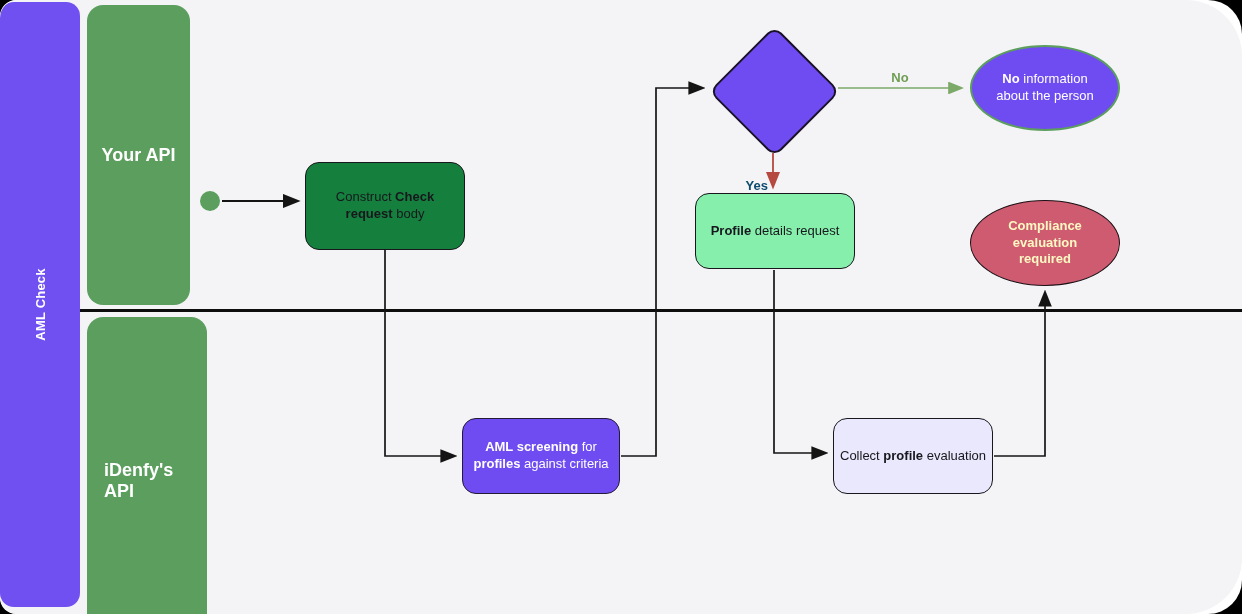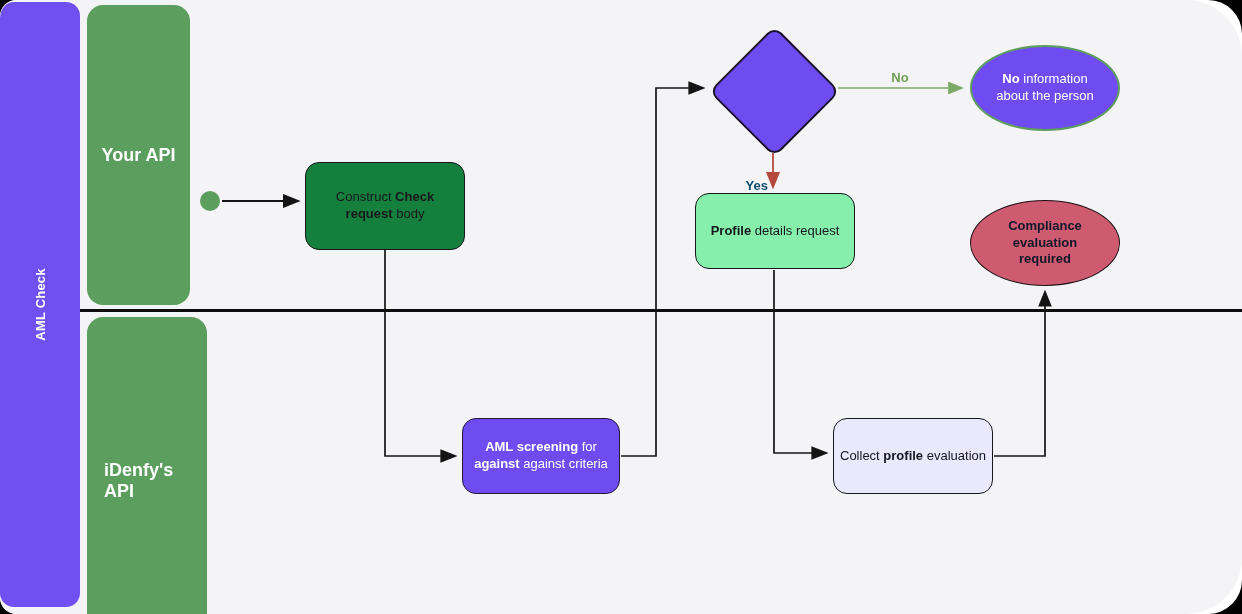--- a/index.html
+++ b/index.html
@@ -33,21 +33,21 @@
          border-color:#241a3a;padding:0 4px;}
   .diamond{position:absolute;left:728px;top:45px;width:89px;height:89px;background:#6f4cf2;
            border:2px solid #1a1128;border-radius:10px;transform:rotate(45deg);}
   .n-hits{left:703px;top:76px;width:140px;height:26px;color:#fff;white-space:nowrap;background:none;}
   .ellipse{border-radius:50%;padding:0 16px;}
   .n-noinfo{left:970px;top:45px;width:150px;height:86px;background:#6f4cf2;color:#fff;
             border:2px solid #5b9e5e;}
   .n-profile{left:695px;top:193px;width:160px;height:76px;background:#86efac;padding:0 6px;}
   .n-collect{left:833px;top:418px;width:160px;height:76px;background:#e9e8fc;padding:0 2px;
              white-space:nowrap;}
-  .n-compliance{left:970px;top:200px;width:150px;height:86px;background:#ce5b70;color:#0f172a;
+  .n-compliance{left:970px;top:200px;width:150px;height:86px;background:#ce5b70;color:#fef9c3;
                 border:1.6px solid #1c1016;font-weight:bold;justify-content:flex-end;}
 
   
   .edge-label{position:absolute;font-size:13px;font-weight:bold;}
   .lbl-no{left:870px;top:70px;width:60px;text-align:center;color:#6f9e54;}
   .lbl-yes{left:718px;top:158px;width:50px;text-align:right;color:#0c4a6e;margin-top:20px;}
 </style>
 </head>
 <body>
 
@@ -86,21 +86,21 @@
     <path d="M994,456 L1045,456 L1045,293" stroke="#141414" stroke-width="1.7" fill="none" marker-end="url(#arrB)"></path>
   </svg>
 
   <div class="node start-dot"></div>
 
   <div class="node rect n-construct">
         <span><span>Construct </span><span style="font-weight: bold;">Check request</span><span> body</span></span>
       </div>
 
   <div class="node rect n-aml">
-        <span><span style="font-weight: bold;">AML screening</span><span> for </span><span style="font-weight: bold;">against</span><span> against criteria</span></span>
+        <span><span style="font-weight: bold;">AML screening</span><span> for </span><span style="font-weight: bold;">profiles</span><span> against criteria</span></span>
       </div>
 
   <div class="diamond"></div>
 
   <div class="node ellipse n-noinfo">
         <span><span style="font-weight: bold;">No</span><span> information about the person</span></span>
       </div>
 
   <div class="node rect n-profile">
         <span><span style="font-weight: bold;">Profile</span><span> details request</span></span>

